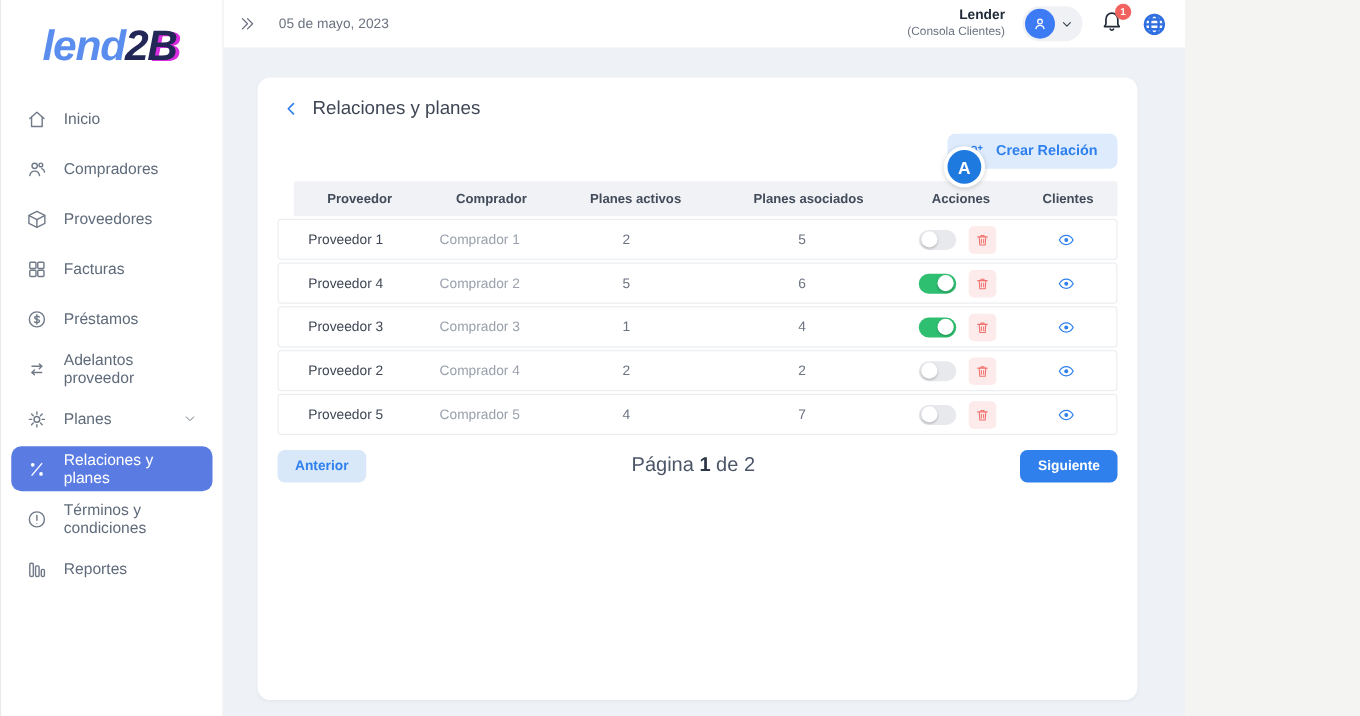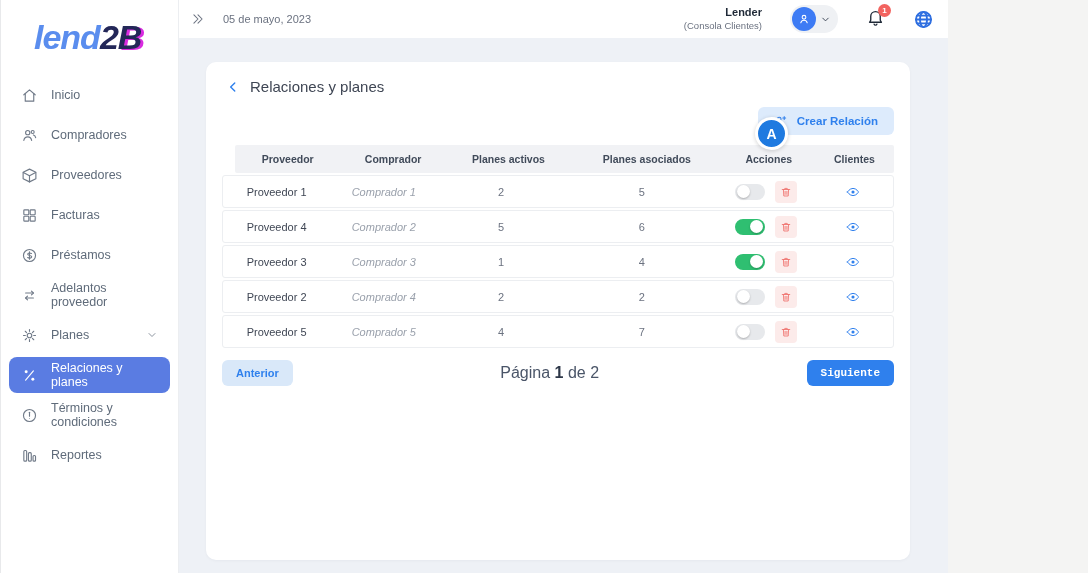--- a/index.html
+++ b/index.html
@@ -26,21 +26,21 @@
   .nav-item.on svg { stroke:#fff; }
   .nav-item .chev-right { margin-left:auto; width:12px; height:12px; flex:0 0 12px; }
 
   
   .main { flex:1; display:flex; flex-direction:column; min-width:0; }
   .topbar { height:38px; background:#fff; display:flex; align-items:center;
     justify-content:space-between; padding:0 14px 0 12px; flex:0 0 38px; }
   .date-group { display:flex; align-items:center; gap:18px; color:#6b7280; font-size:11px; }
   .date-group svg { width:14px; height:14px; stroke:#6b7280; fill:none;
     stroke-width:1.8; stroke-linecap:round; stroke-linejoin:round; }
-  .user-group { display:flex; align-items:center; gap:28px; }
+  .user-group { display:flex; align-items:center; gap:14px; }
   .user-text { text-align:right; line-height:1.25; }
   .user-name { font-size:11px; font-weight:bold; color:#1f2937; }
   .user-role { font-size:9.5px; color:#6b7280; }
   .avatar-pill { display:flex; align-items:center; gap:4px; background:#eff1f4;
     border-radius:15px; padding:2px 7px 2px 2px; cursor:pointer; }
   .avatar { width:24px; height:24px; border-radius:50%; background:#3d7bf4;
     display:flex; align-items:center; justify-content:center; }
   .avatar svg { width:14px; height:14px; stroke:#fff; fill:none; stroke-width:1.8;
     stroke-linecap:round; stroke-linejoin:round; }
   .pill-chev { width:11px; height:11px; stroke:#374151; fill:none; stroke-width:2;
@@ -78,21 +78,21 @@
   
   .table { margin-top:10px; }
   .trow { display:flex; align-items:center; }
   .c1{width:16%} .c2{width:16%} .c3{width:19%} .c4{width:23%} .c5{width:14%} .c6{width:12%}
   .cell { text-align:center; }
   .thead { background:#f1f2f5; border-radius:2px; height:28px; font-size:10.5px;
     font-weight:bold; color:#414b5a;margin-left:13px; }
   .tbody-row { background:#fff; border:1px solid #eceef1; border-radius:3px;
     height:33px; margin-top:2px; font-size:11px; color:#6b7280; }
   .cell-prov { color:#3f4654; font-weight:500; }
-  .cell-comp { color:#9aa1ac;font-style:italic; }
+  .cell-comp { color:#9aa1ac; }
   .cell-actions { display:flex; align-items:center; justify-content:center; gap:10px; }
   .toggle { width:30px; height:16px; border-radius:8px; background:#e7e9ec;
     position:relative; cursor:pointer; border:none; padding:0; }
   .toggle .knob { position:absolute; top:1.5px; left:2px; width:13px; height:13px;
     border-radius:50%; background:#fff; box-shadow:0 1px 2px rgba(0,0,0,.25);
     transition:left .1s; }
   .toggle.on { background:#2fbf71; }
   .toggle.on .knob { left:15px; }
   .trash-btn { width:22px; height:22px; border:none; border-radius:4px;
     background:#fcebea; display:flex; align-items:center; justify-content:center;
@@ -107,21 +107,21 @@
 
   
   .pagination { display:flex; align-items:center; margin-top:12px; }
   .pg-prev { background:#d9e8f9; color:#2f80ed; border:none; border-radius:6px;
     padding:7px 14px; font-size:11px; font-weight:bold; cursor:pointer;
     font-family:"Liberation Sans", sans-serif; }
   .pg-label { flex:1; text-align:center; font-size:16px; color:#4a5568; }
   .pg-label b { color:#2d3748; }
   .pg-next { background:#2f80ed; color:#fff; border:none; border-radius:6px;
     padding:7px 14px; font-size:11px; font-weight:bold; cursor:pointer;
-    font-family:Liberation Mono, monospace; }
+    font-family:Liberation Sans, sans-serif; }
 </style>
 </head>
 <body>
 
 <div class="app">
 
   <aside class="sidebar">
     <div class="logo">
       <span class="lg-blue">lend</span><span class="lg-dark-wrap"><span class="lg-ghost">B</span><span class="lg-dark">2B</span></span>
     </div>

